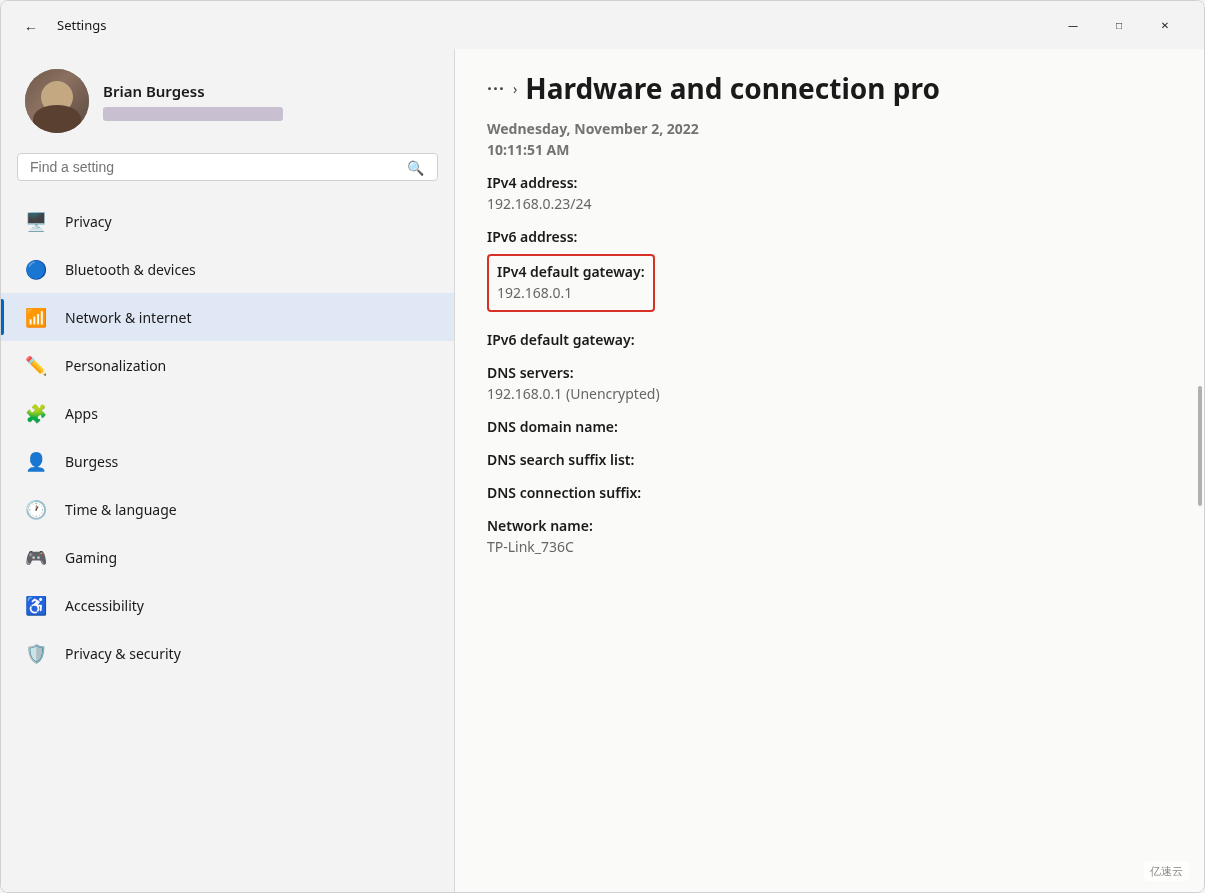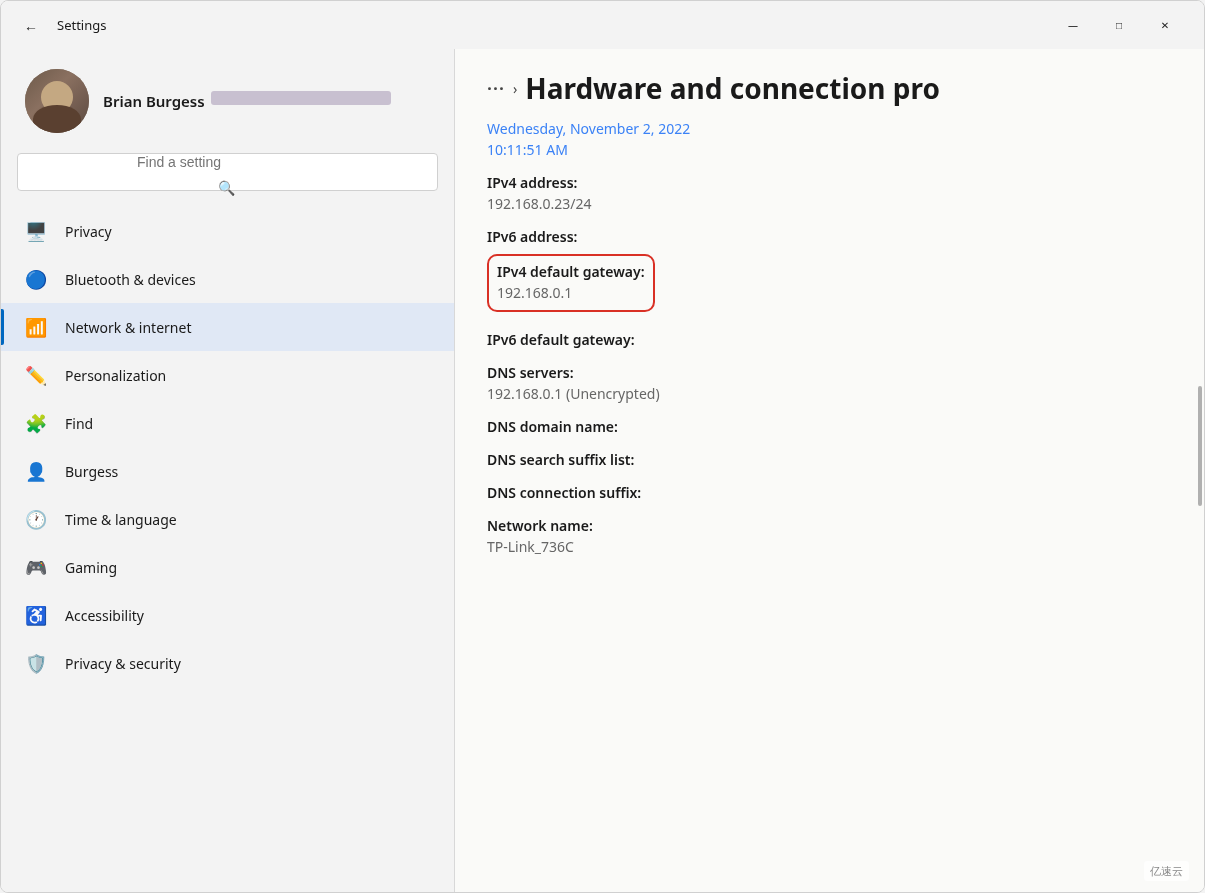--- a/index.html
+++ b/index.html
@@ -128,21 +128,21 @@
       left: 50%;
       transform: translateX(-50%);
       width: 48px;
       height: 28px;
       background: #5a4030;
       border-radius: 50% 50% 0 0;
     }
 
     .user-info {
       display: flex;
-      flex-direction: row;
+      flex-direction: column;
       gap: 6px;
     }
     .user-name {
       font-size: 15px;
       font-weight: 600;
       color: #1a1a1a;
     }
     .user-email-bar {
       width: 180px;
       height: 14px;
@@ -151,23 +151,22 @@
     }
 
     .search-box {
       margin: 0 16px 12px 16px;
       display: flex;
       align-items: center;
       background: white;
       border: 1px solid #d0d0d0;
       border-radius: 4px;
       padding: 0 12px;
-      height: 38px;
+      height: 28px;
       gap: 8px;
-      flex-direction: column;
     }
     .search-input {
       flex: 1;
       border: none;
       outline: none;
       font-size: 14px;
       background: transparent;
       color: #666;
     }
     .search-icon {
@@ -271,27 +270,28 @@
     }
 
     .info-value {
       font-size: 14px;
       color: #666;
       margin-bottom: 2px;
     }
 
     .info-timestamp {
       font-size: 14px;
-      color: #3b82f6;
+      color: #737373;
       margin-bottom: 2px;
+      font-weight: bold;
     }
 
     .highlight-box {
       border: 2px solid #d93025;
-      border-radius: 10px;
+      border-radius: 4px;
       padding: 6px 8px;
       display: inline-block;
       margin: 4px 0;
     }
 
     .scrollbar-track {
       position: absolute;
       right: 0;
       top: 0;
       bottom: 0;
@@ -372,21 +372,21 @@
         <div class="nav-item active">
           <span class="nav-icon">📶</span>
           <span class="nav-label">Network &amp; internet</span>
         </div>
         <div class="nav-item">
           <span class="nav-icon">✏️</span>
           <span class="nav-label">Personalization</span>
         </div>
         <div class="nav-item">
           <span class="nav-icon">🧩</span>
-          <span class="nav-label">Find</span>
+          <span class="nav-label">Apps</span>
         </div>
         <div class="nav-item">
           <span class="nav-icon">👤</span>
           <span class="nav-label">Burgess</span>
         </div>
         <div class="nav-item">
           <span class="nav-icon">🕐</span>
           <span class="nav-label">Time &amp; language</span>
         </div>
         <div class="nav-item">

